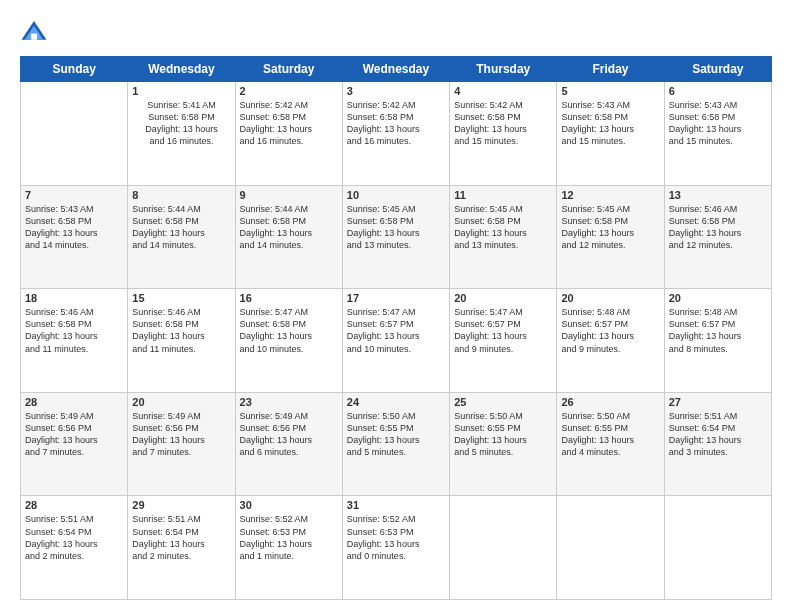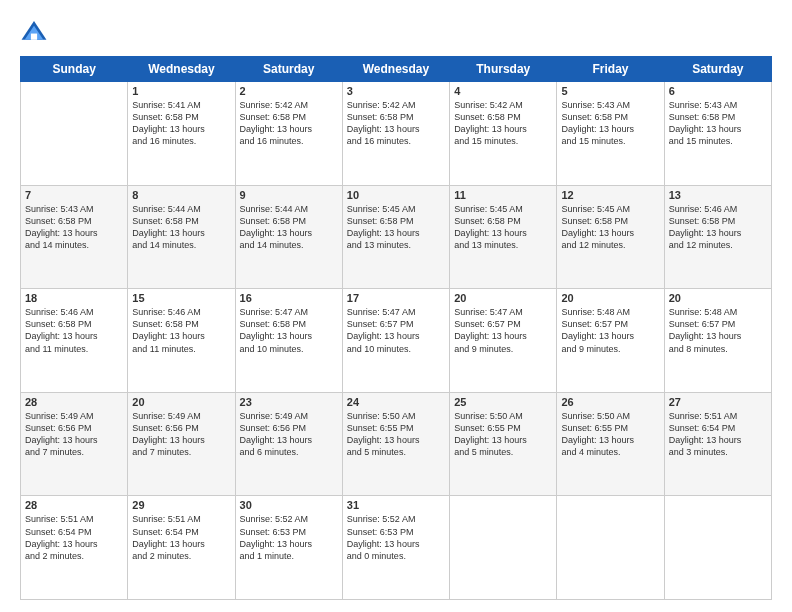--- a/index.html
+++ b/index.html
@@ -143,21 +143,21 @@
           <th>Thursday</th>
           <th>Friday</th>
           <th>Saturday</th>
         </tr>
     </thead>
     <tbody id="calendar-body">
     <tr>
           <td class="empty-cell"></td>
           <td>
             <span class="day-num">1</span>
-            <div class="cell-info" style="white-space: pre-line;">Sunrise: 5:41 AM
+            <div class="cell-info" style="white-space: pre-line; text-align: center;">Sunrise: 5:41 AM
 Sunset: 6:58 PM
 Daylight: 13 hours
 and 16 minutes.</div>
           </td>
           <td>
             <span class="day-num">2</span>
             <div class="cell-info" style="white-space: pre-line;">Sunrise: 5:42 AM
 Sunset: 6:58 PM
 Daylight: 13 hours
 and 16 minutes.</div>

